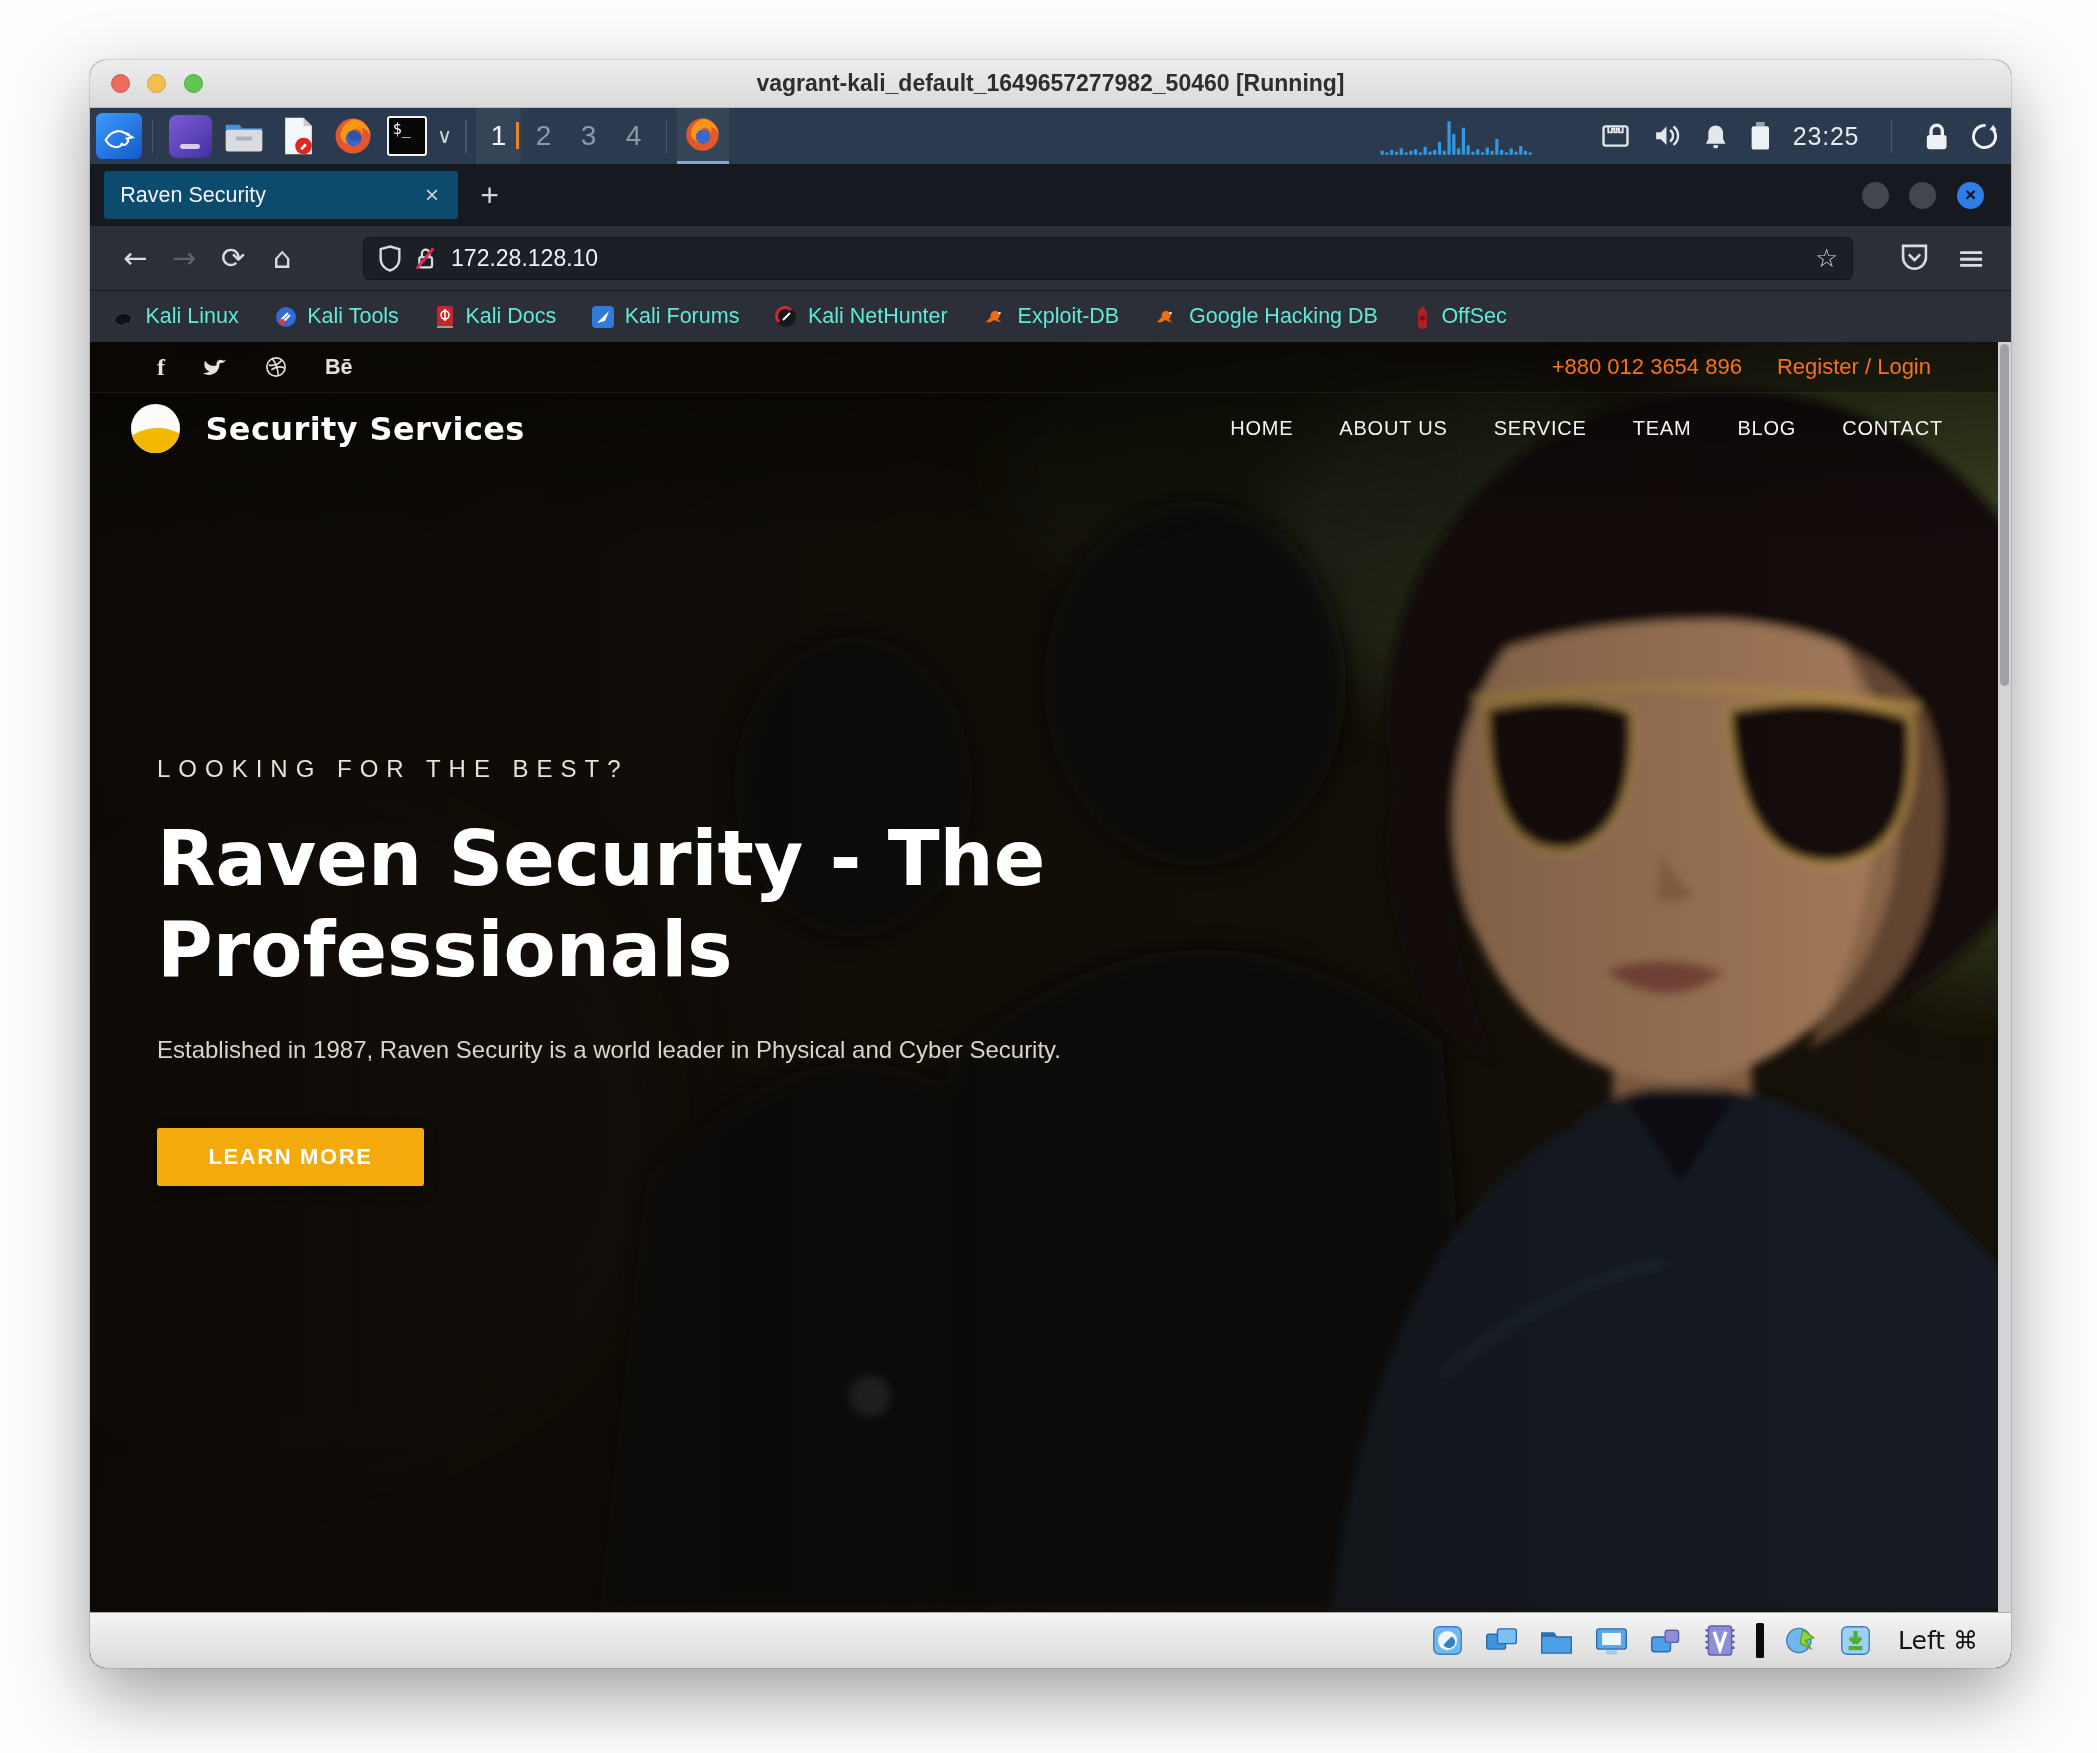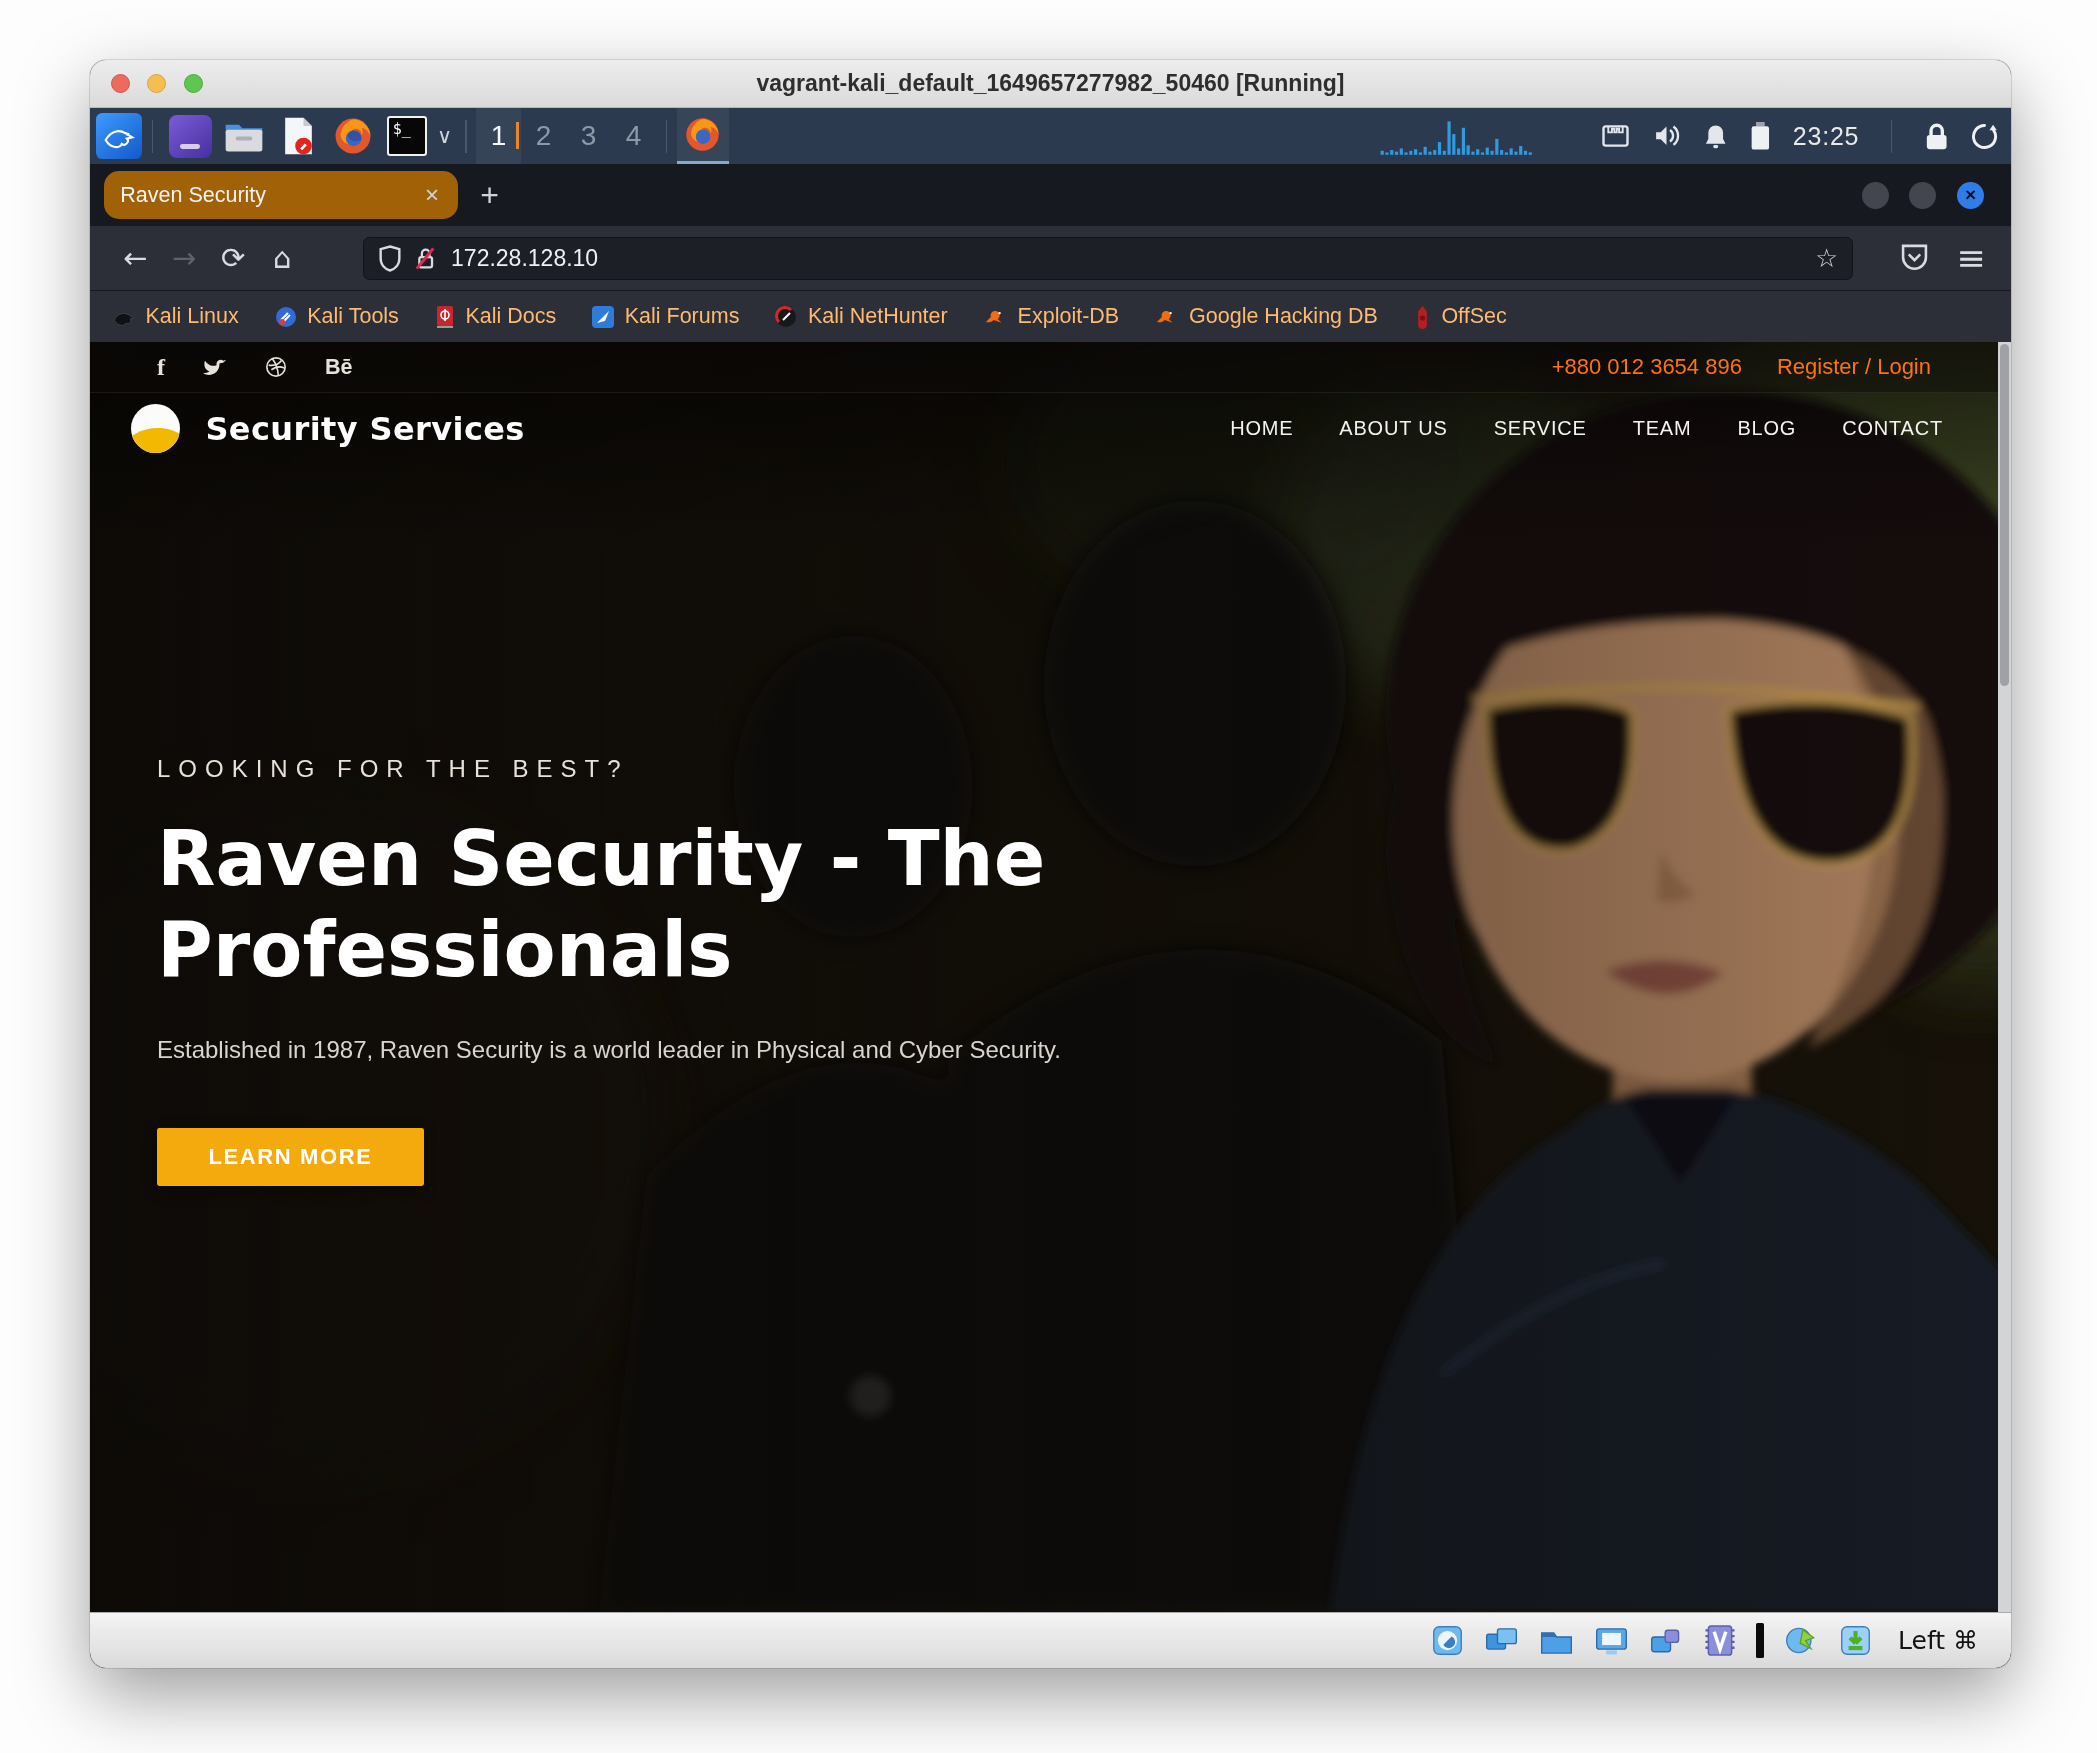--- a/index.html
+++ b/index.html
@@ -42,42 +42,42 @@
   .task-ff{width:52px;height:56px;display:flex;align-items:center;justify-content:center;
     background:rgba(255,255,255,.06);border-bottom:3.2px solid #85a9cf;}
   .kp-spacer{flex:1;}
   .cpu-graph{width:207px;height:37px;margin-right:14.3px;display:flex;align-items:flex-end;}
   .tray{display:flex;align-items:center;gap:22px;margin-right:12.7px;}
   .tray .glyph{color:#e3e7ec;}
   .clock{font-size:25px;color:#e9e9e9;letter-spacing:0.8px;}
 
   
   .ff-tabbar{height:62px;flex:0 0 62px;background:#171920;display:flex;align-items:center;padding:0 9.5px;}
-  .tab{width:354px;height:48px;background:#a16207;border-radius:15px;margin-left:4.8px;
+  .tab{width:354px;height:48px;background:#0c4a6e;border-radius:3px;margin-left:4.8px;
     display:flex;align-items:center;padding:0 16px;color:#f2f3f5;font-size:21.5px;}
   .tab .tab-title{flex:1;white-space:nowrap;overflow:hidden;}
   .tab .tab-close{color:#cfd2d8;font-size:24px;padding:0 3.2px;}
   .newtab{color:#cfd2d8;font-size:32px;margin-left:22px;font-weight:200;}
   .tb-spacer{flex:1;}
   .win-controls{display:flex;align-items:center;gap:20.7px;margin-right:17.5px;}
   .wc{width:27px;height:27px;border-radius:50%;background:#43464e;}
   .wc.close{background:var(--close-button-blue);display:flex;align-items:center;justify-content:center;
     color:#10131a;font-size:19px;font-weight:bold;}
   .ff-toolbar{height:64px;flex:0 0 64px;background:#2c2f37;display:flex;align-items:center;padding:0 20.7px;}
   .navbtn{width:49px;text-align:center;font-size:29px;color:#d8dbe0;font-family:"DejaVu Sans",sans-serif;}
   .navbtn.disabled{color:#5d626b;}
   .urlbar{flex:1;height:43px;margin:0 47px 0 56px;background:#1d1f26;border-radius:6.4px;
     display:flex;align-items:center;padding:0 14.3px;border:0.8px solid #121318;}
   .urlbar .url{color:#eef0f3;font-size:23px;margin-left:12.7px;flex:1;}
   .url-star{font-size:25.4px;color:#d8dbe0;font-family:"DejaVu Sans",sans-serif;}
   .toolbar-end{display:flex;align-items:center;gap:27px;margin-right:4.8px;}
   .hamburger{font-size:35px;color:#d8dbe0;font-family:"DejaVu Sans",sans-serif;}
   .ff-bookmarks{height:52px;flex:0 0 52px;background:#2c2f37;border-top:0.8px solid #16181d;
     display:flex;align-items:center;padding-left:22px;gap:35px;}
-  .bm{display:flex;align-items:center;gap:9.5px;color:#fdba74;font-size:21.5px;white-space:nowrap;}
+  .bm{display:flex;align-items:center;gap:9.5px;color:#5eead4;font-size:21.5px;white-space:nowrap;}
 
   
   .viewport{flex:1;position:relative;background:#161210;overflow:hidden;}
   .hero-bg{position:absolute;inset:0;width:100%;height:100%;}
   .site-topbar{position:absolute;top:0;left:0;right:0;height:51px;background:rgba(16,12,8,.45);
     border-bottom:0.8px solid rgba(255,255,255,.07);display:flex;align-items:center;padding:0 80px 0 67px;}
   .socials{display:flex;align-items:center;gap:38px;}
   .social{color:#e6e2db;font-size:21.5px;display:flex;align-items:center;}
   .social.fb{font-family:"Liberation Serif",serif;font-weight:bold;font-size:24px;}
   .topbar-right{margin-left:auto;display:flex;align-items:center;gap:35px;color:#f97316;font-size:22px;}

